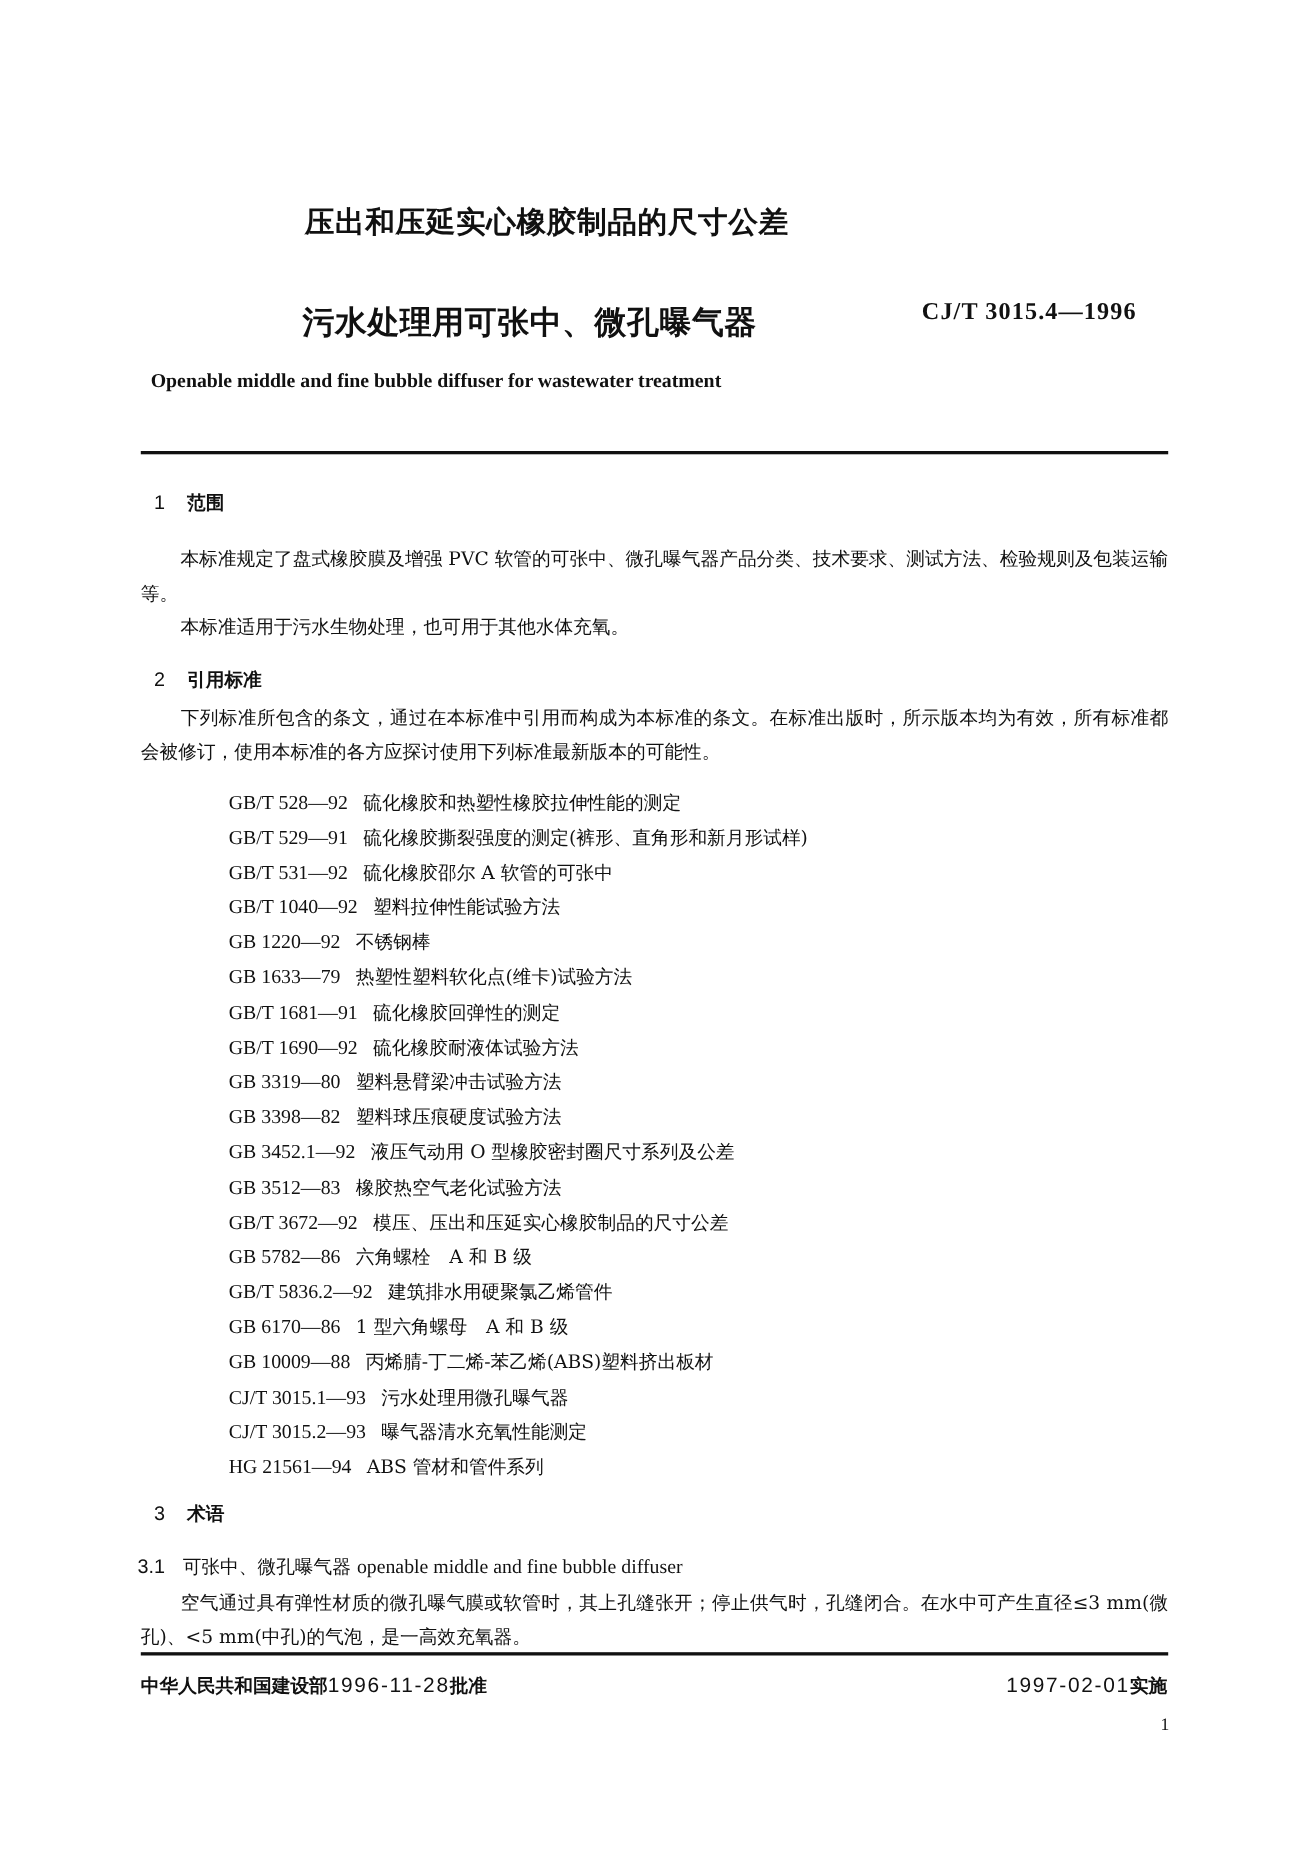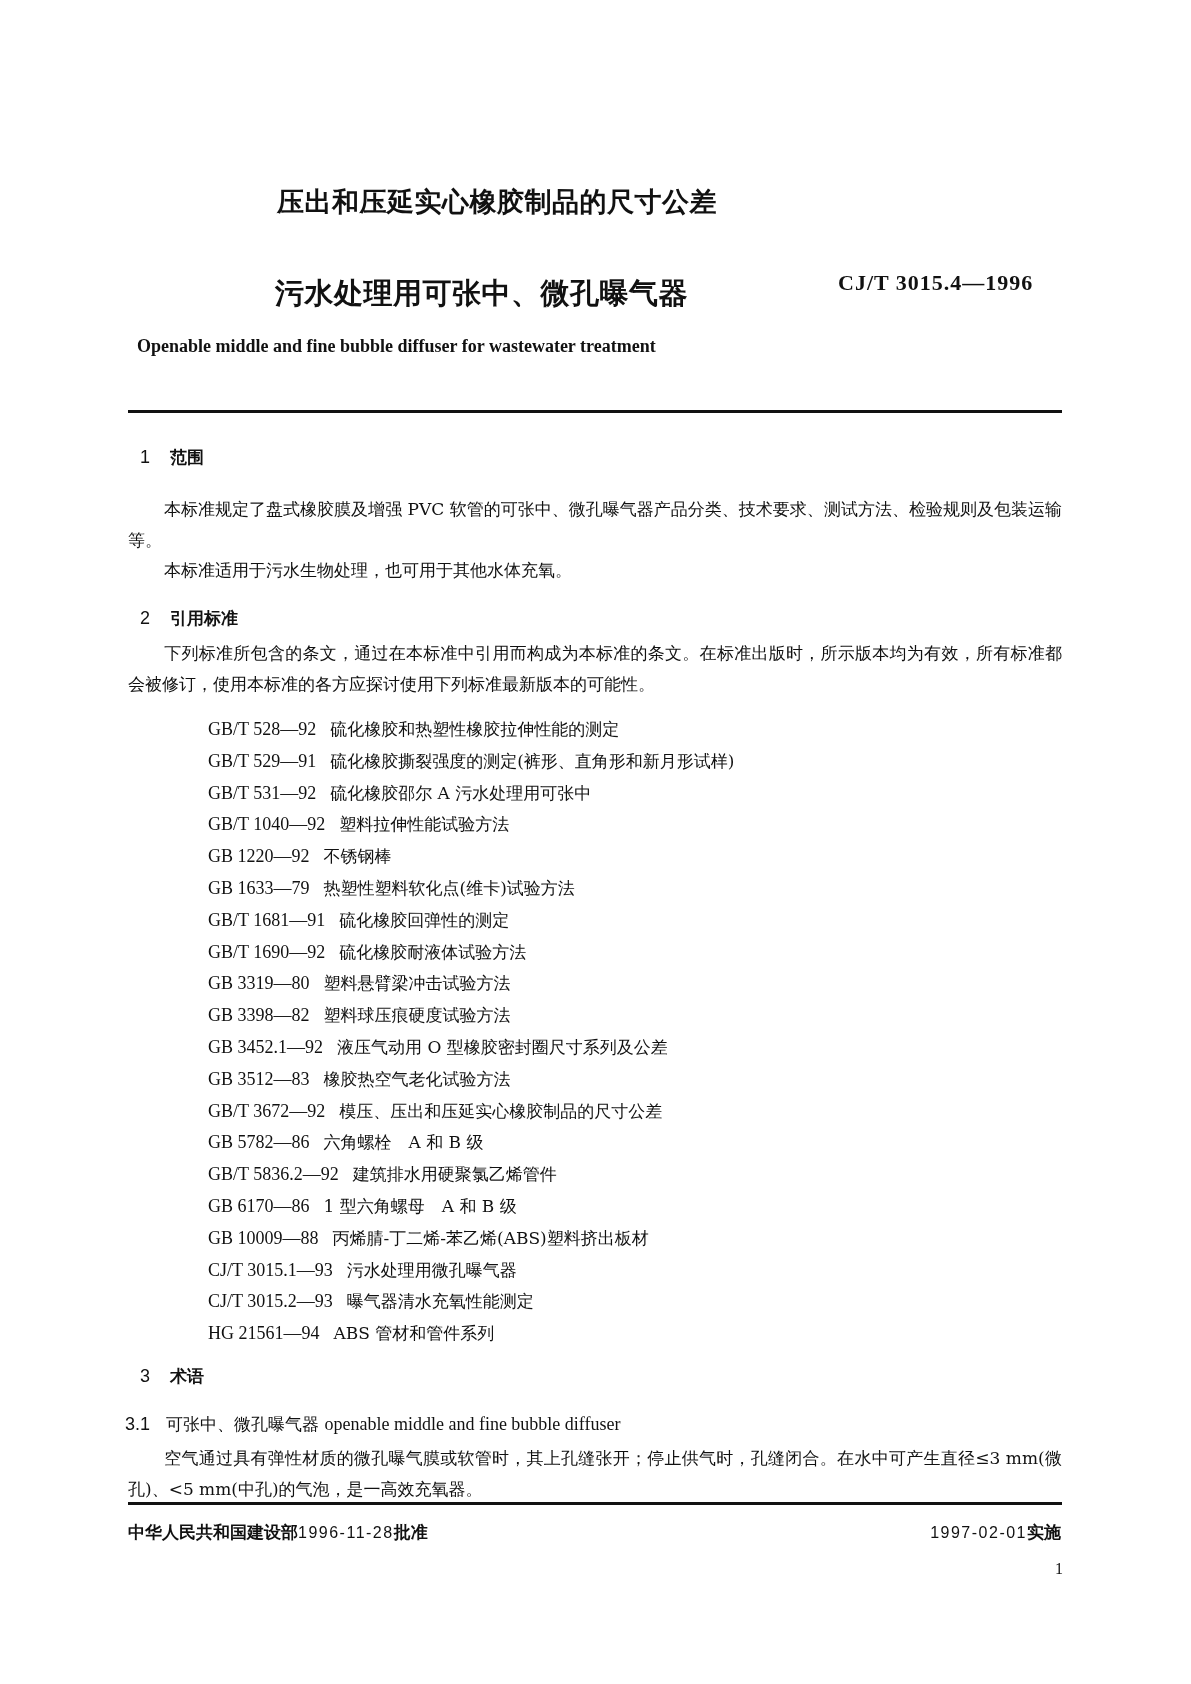--- a/index.html
+++ b/index.html
@@ -16,21 +16,21 @@
   .para { font-size: 17px; line-height: 31px; left: 128px; width: 934px; white-space: normal; text-align: justify; }
   .para .indent { display: inline-block; width: 36px; }
   .ref-list { left: 172px; top: 714px; font-size: 17px; }
   .ref { height: 31.8px; line-height: 31.8px; }
   .ref .code { font-family: "Liberation Serif", serif; font-size: 18px; margin-right: 14px; margin-left: 36px; }
   .term { left: 125px; top: 1413px; font-size: 17px; }
   .term .num { font-family: "Liberation Sans", sans-serif; font-size: 18px; margin-right: 16px; }
   .term .en { font-family: "Liberation Serif", serif; font-size: 18px; }
   .foot-left { left: 128px; top: 1521px; font-family: "DejaVu Sans", sans-serif; font-weight: bold; font-size: 17px; }
   .foot-right { right: 130px; top: 1521px; font-family: "DejaVu Sans", sans-serif; font-weight: bold; font-size: 17px; }
-  .foot-left .d, .foot-right .d { font-family: "Liberation Sans", sans-serif; font-weight: normal; font-size: 16px; letter-spacing: 1.5px; }
+  .foot-left .d, .foot-right .d { font-family: "Liberation Sans", sans-serif; font-weight: normal; font-size: 19px; letter-spacing: 1.5px; }
   .page-no { right: 128px; top: 1560px; font-family: "Liberation Serif", serif; font-size: 16px; }
 </style>
 </head>
 <body>
 
 <div class="abs hdr-std">压出和压延实心橡胶制品的尺寸公差</div>
 <div class="abs hdr-title">污水处理用可张中、微孔曝气器</div>
 <div class="abs hdr-code">CJ/T 3015.4—1996</div>
 <div class="abs hdr-en">Openable middle and fine bubble diffuser for wastewater treatment</div>
 
@@ -49,21 +49,21 @@
 <div class="abs sec" style="top:607px;">
   <span class="num">2</span><span>引用标准</span>
 </div>
 <div class="abs para" style="top:638px;">
   <span class="indent"></span><span>下列标准所包含的条文，通过在本标准中引用而构成为本标准的条文。在标准出版时，所示版本均为有效，所有标准都会被修订，使用本标准的各方应探讨使用下列标准最新版本的可能性。</span>
 </div>
 
 <div class="abs ref-list">
   <div class="ref"><span class="code">GB/T 528—92</span><span>硫化橡胶和热塑性橡胶拉伸性能的测定</span></div>
   <div class="ref"><span class="code">GB/T 529—91</span><span>硫化橡胶撕裂强度的测定(裤形、直角形和新月形试样)</span></div>
-  <div class="ref"><span class="code">GB/T 531—92</span><span>硫化橡胶邵尔 A 污水处理用可张中</span></div>
+  <div class="ref"><span class="code">GB/T 531—92</span><span>硫化橡胶邵尔 A 软管的可张中</span></div>
   <div class="ref"><span class="code">GB/T 1040—92</span><span>塑料拉伸性能试验方法</span></div>
   <div class="ref"><span class="code">GB 1220—92</span><span>不锈钢棒</span></div>
   <div class="ref"><span class="code">GB 1633—79</span><span>热塑性塑料软化点(维卡)试验方法</span></div>
   <div class="ref"><span class="code">GB/T 1681—91</span><span>硫化橡胶回弹性的测定</span></div>
   <div class="ref"><span class="code">GB/T 1690—92</span><span>硫化橡胶耐液体试验方法</span></div>
   <div class="ref"><span class="code">GB 3319—80</span><span>塑料悬臂梁冲击试验方法</span></div>
   <div class="ref"><span class="code">GB 3398—82</span><span>塑料球压痕硬度试验方法</span></div>
   <div class="ref"><span class="code">GB 3452.1—92</span><span>液压气动用 O 型橡胶密封圈尺寸系列及公差</span></div>
   <div class="ref"><span class="code">GB 3512—83</span><span>橡胶热空气老化试验方法</span></div>
   <div class="ref"><span class="code">GB/T 3672—92</span><span>模压、压出和压延实心橡胶制品的尺寸公差</span></div>

